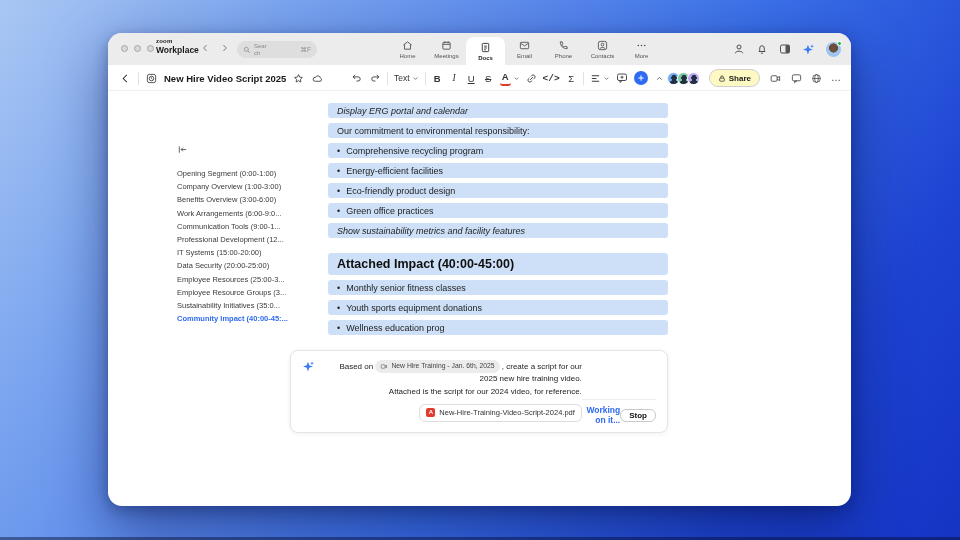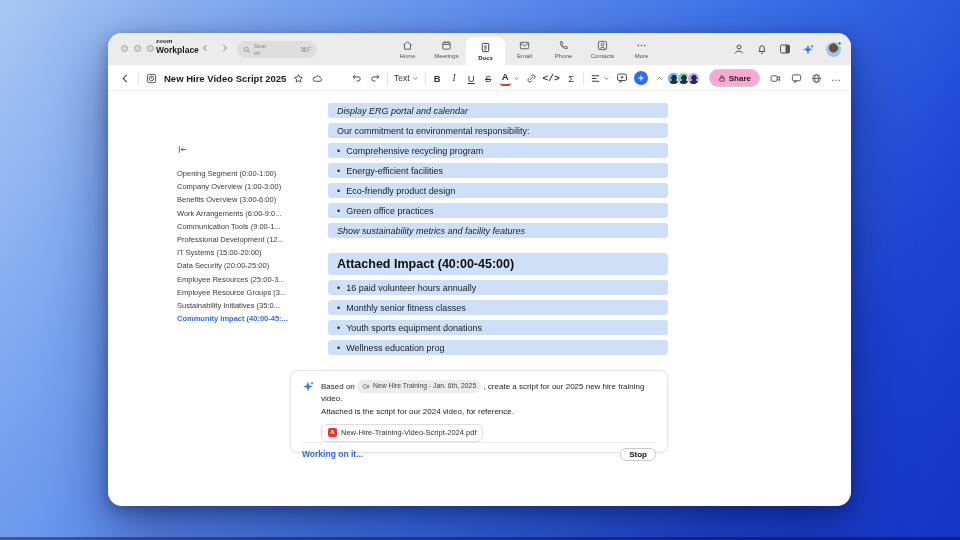--- a/index.html
+++ b/index.html
@@ -58,40 +58,40 @@
   .vdiv { width:1px; height:13px; background:#e2e2e2; }
   .plus-circle { width:14px; height:14px; border-radius:50%; background:#2e6bf0; display:flex; align-items:center; justify-content:center; color:#fff; }
   .tb-right { position:absolute; right:9px; top:0; height:26px; display:flex; align-items:center; gap:9px; color:#3c3c3c; }
   .avstack { display:flex; }
   .av { width:13px; height:13px; border-radius:50%; border:1.5px solid #fff; position:relative; overflow:hidden; }
   .av + .av { margin-left:-3px; }
   .av::after { content:""; position:absolute; left:2.5px; top:2px; width:8px; height:9px;
     background:radial-gradient(circle at 50% 30%, #233041 0 2.6px, transparent 2.8px),
                radial-gradient(circle at 50% 105%, #233041 0 4.5px, transparent 4.7px); }
   .av1 { background:#74a9f2; } .av2 { background:#7fc9a0; } .av3 { background:#bfaaf2; }
-  .share-btn { display:flex; align-items:center; gap:3px; height:18px; padding:0 8px; border:1px solid #cfcfcf; border-radius:9px; background:#f9a8d4; }
+  .share-btn { display:flex; align-items:center; gap:3px; height:18px; padding:0 8px; border:1px solid #cfcfcf; border-radius:9px; background:#fef9c3; }
   .share-btn span { font-size:8px; font-weight:700; color:#1a1a1a; }
   .ellipsis { font-size:10px; letter-spacing:1px; color:#444; line-height:0.4; }
 
   
   .sidebar { position:absolute; left:21px; top:111px; width:152px;margin-left:48px; }
   .collapse-btn { color:#555; margin-bottom:8px; display:inline-block; }
   .side-item { font-size:7.5px; color:#3a3a3a; line-height:13.2px; white-space:nowrap; overflow:hidden; }
   .side-item.active { color:#2e6bf0; font-weight:700; }
 
   
   .content { position:absolute; left:182px; top:64px; width:378px; display:flex; flex-direction:column; gap:5px; padding-top:6px; }
   .blk { background:#cde0f7; border-radius:3px; min-height:15px; display:flex; align-items:center; padding:0 9px; font-size:9px; color:#222;margin-left:38px; }
   .blk.italic { font-style:italic; }
   .blk.heading { min-height:22px; font-size:12.5px; font-weight:700; color:#101010; margin-top:10px; }
   .blk.bullet::before { content:"•"; margin-right:6px; color:#222; }
 
   
   .ai-panel { margin-top:10px; height:83px; border:1px solid #e4e4e4; border-radius:8px; background:#fff;
-    box-shadow:0 1px 5px rgba(0,0,0,.06); padding:9px 11px 7px; display:flex; flex-direction:column; }
+    box-shadow:0 1px 5px rgba(0,0,0,.06); padding:9px 11px 7px; display:flex; flex-direction:row;text-align:right; }
   .ai-row1 { display:flex; gap:6px; }
   .ai-text { font-size:8px; line-height:1.6; color:#222; }
   .ai-chip { display:inline-flex; align-items:center; gap:3px; background:#ececec; border-radius:7px; padding:1px 5px; font-size:6.8px; color:#444; vertical-align:middle; }
   .attach-chip { margin-top:5px; display:inline-flex; align-items:center; gap:4px; border:1px solid #ddd; border-radius:6px; padding:2px 6px; font-size:7.5px; color:#333; width:fit-content; background:#fff; }
   .pdf-ico { width:9px; height:9px; border-radius:2px; background:#e23b2e; color:#fff; font-size:6px; font-weight:800; display:flex; align-items:center; justify-content:center; }
   .ai-footer { margin-top:auto; display:flex; justify-content:space-between; align-items:center; border-top:1px solid #ededed; padding-top:5px; }
   .ai-status { font-size:8.5px; font-weight:700; color:#2e6bf0; }
   .stop-btn { border:1px solid #c9c9c9; border-radius:6px; padding:1px 8px; font-size:8px; font-weight:700; color:#111; background:#fff; }
 
   svg { display:block; }
@@ -399,21 +399,20 @@
 
   <div class="content">
     <div class="blk italic">Display ERG portal and calendar</div>
     <div class="blk">Our commitment to environmental responsibility:</div>
     <div class="blk bullet">Comprehensive recycling program</div>
     <div class="blk bullet">Energy-efficient facilities</div>
     <div class="blk bullet">Eco-friendly product design</div>
     <div class="blk bullet">Green office practices</div>
     <div class="blk italic">Show sustainability metrics and facility features</div>
     <div class="blk heading">Attached Impact (40:00-45:00)</div>
-    <div class="blk bullet">16 paid volunteer hours annually</div>
     <div class="blk bullet">Monthly senior fitness classes</div>
     <div class="blk bullet">Youth sports equipment donations</div>
     <div class="blk bullet">Wellness education prog</div>
 
     <div class="ai-panel">
       <div class="ai-row1">
         <span>
           <svg width="13" height="13" viewBox="0 0 24 24" fill="#3b7bf5">
               <path d="M11 3 L13.3 9.7 L20 12 L13.3 14.3 L11 21 L8.7 14.3 L2 12 L8.7 9.7 Z"></path>
               <path d="M18.5 2.5 L19.4 5.1 L22 6 L19.4 6.9 L18.5 9.5 L17.6 6.9 L15 6 L17.6 5.1 Z"></path>

